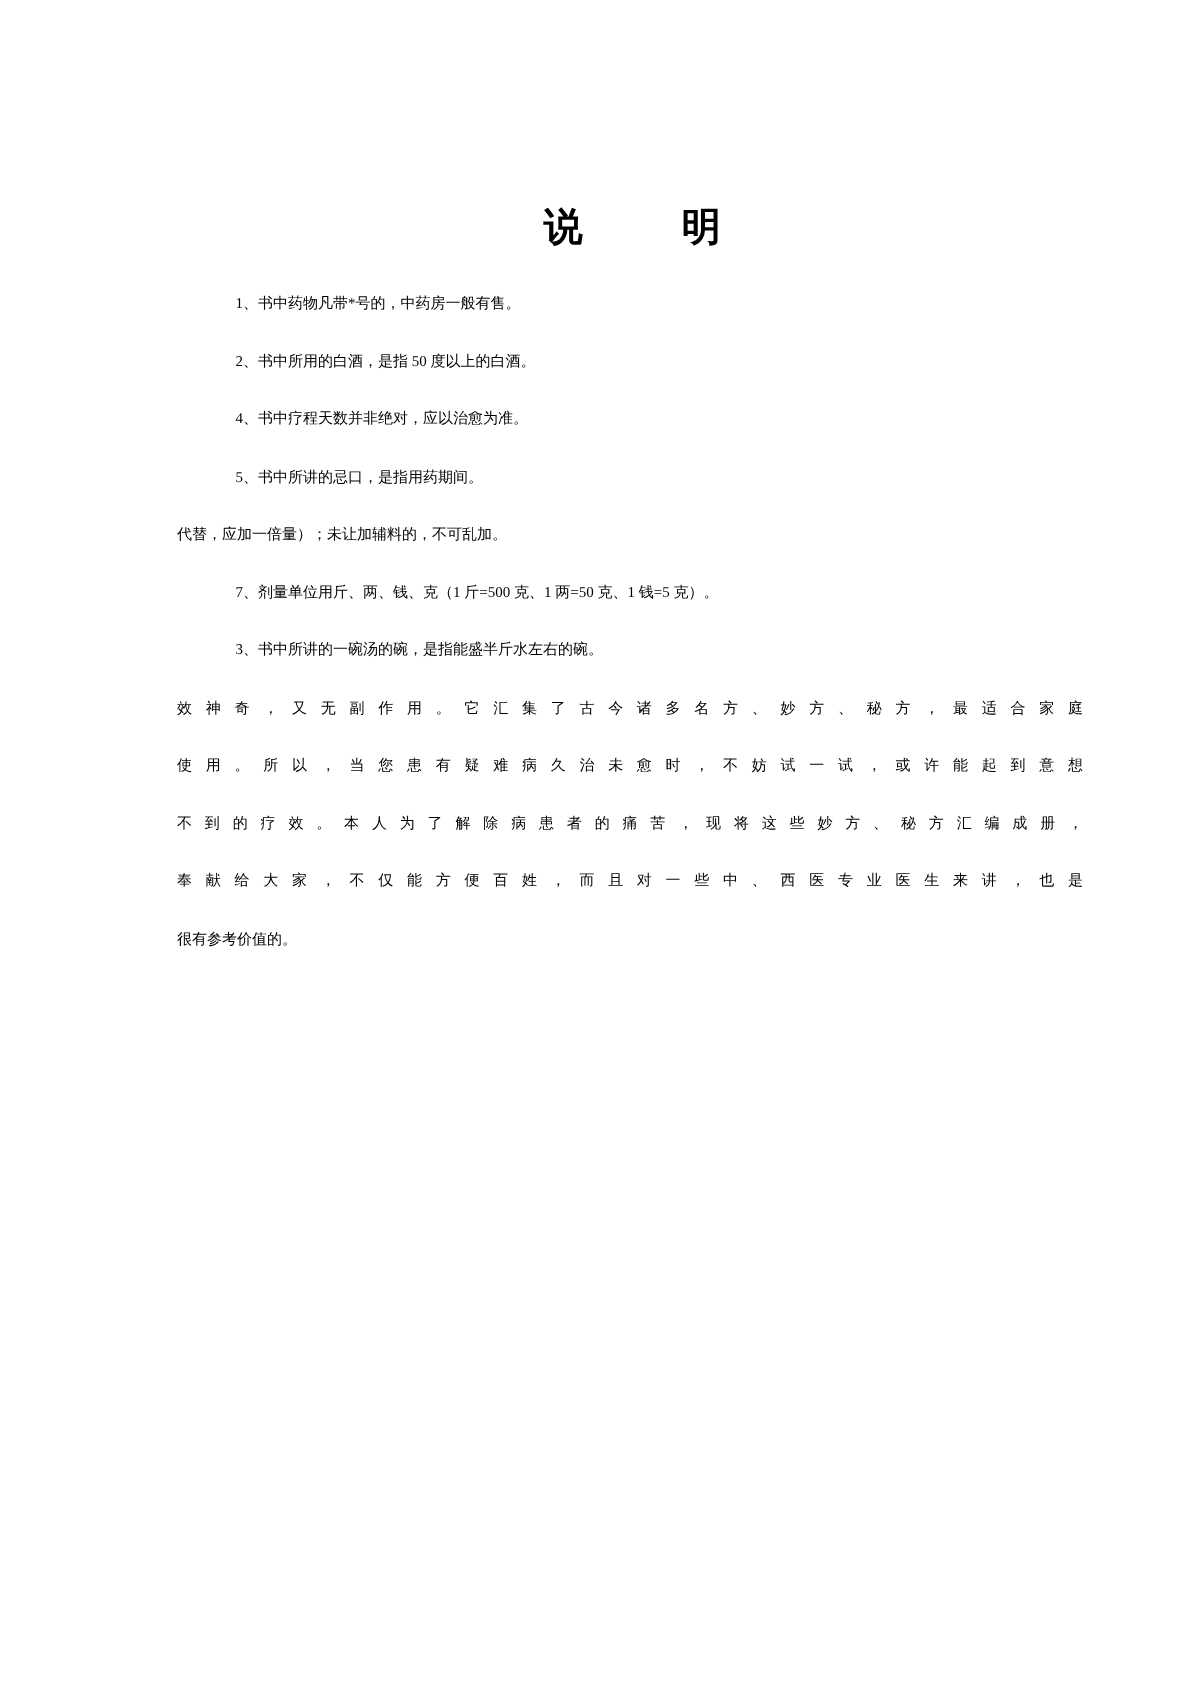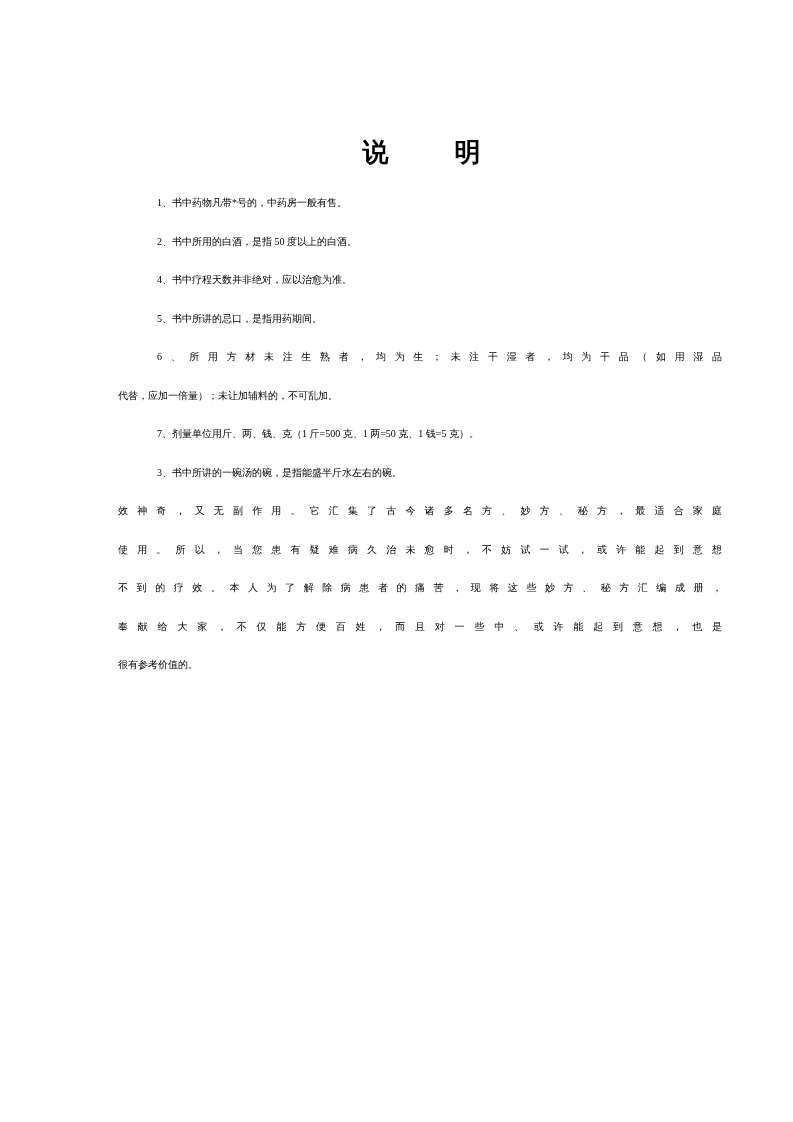--- a/index.html
+++ b/index.html
@@ -66,29 +66,28 @@
     <span class="t1">说</span><span class="gap"></span><span>明</span>
   </div>
 
   <div class="body">
     <div class="item indent">1、书中药物凡带*号的，中药房一般有售。</div>
     <div class="item indent">2、书中所用的白酒，是指 50 度以上的白酒。</div>
     <div class="item indent">4、书中疗程天数并非绝对，应以治愈为准。</div>
     <div class="item indent">5、书中所讲的忌口，是指用药期间。</div>
 
     <div>
-      <div class="para-line indent justify" style="width:565px;">6、所用方材未注生熟者，均为生；未注干湿者，均为干品（如用湿品</div>
       <div class="para-line">代替，应加一倍量）；未让加辅料的，不可乱加。</div>
     </div>
 
     <div class="item indent">7、剂量单位用斤、两、钱、克（1 斤=500 克、1 两=50 克、1 钱=5 克）。</div>
     <div class="item indent">3、书中所讲的一碗汤的碗，是指能盛半斤水左右的碗。</div>
 
     <div>
       <div class="para-line justify">效神奇，又无副作用。它汇集了古今诸多名方、妙方、秘方，最适合家庭</div>
       <div class="para-line justify">使用。所以，当您患有疑难病久治未愈时，不妨试一试，或许能起到意想</div>
       <div class="para-line justify">不到的疗效。本人为了解除病患者的痛苦，现将这些妙方、秘方汇编成册，</div>
-      <div class="para-line justify">奉献给大家，不仅能方便百姓，而且对一些中、或许能起到意想，也是</div>
+      <div class="para-line justify">奉献给大家，不仅能方便百姓，而且对一些中、西医专业医生来讲，也是</div>
       <div class="para-line">很有参考价值的。</div>
     </div>
   </div>
 
 </div>
 
 </body></html>

